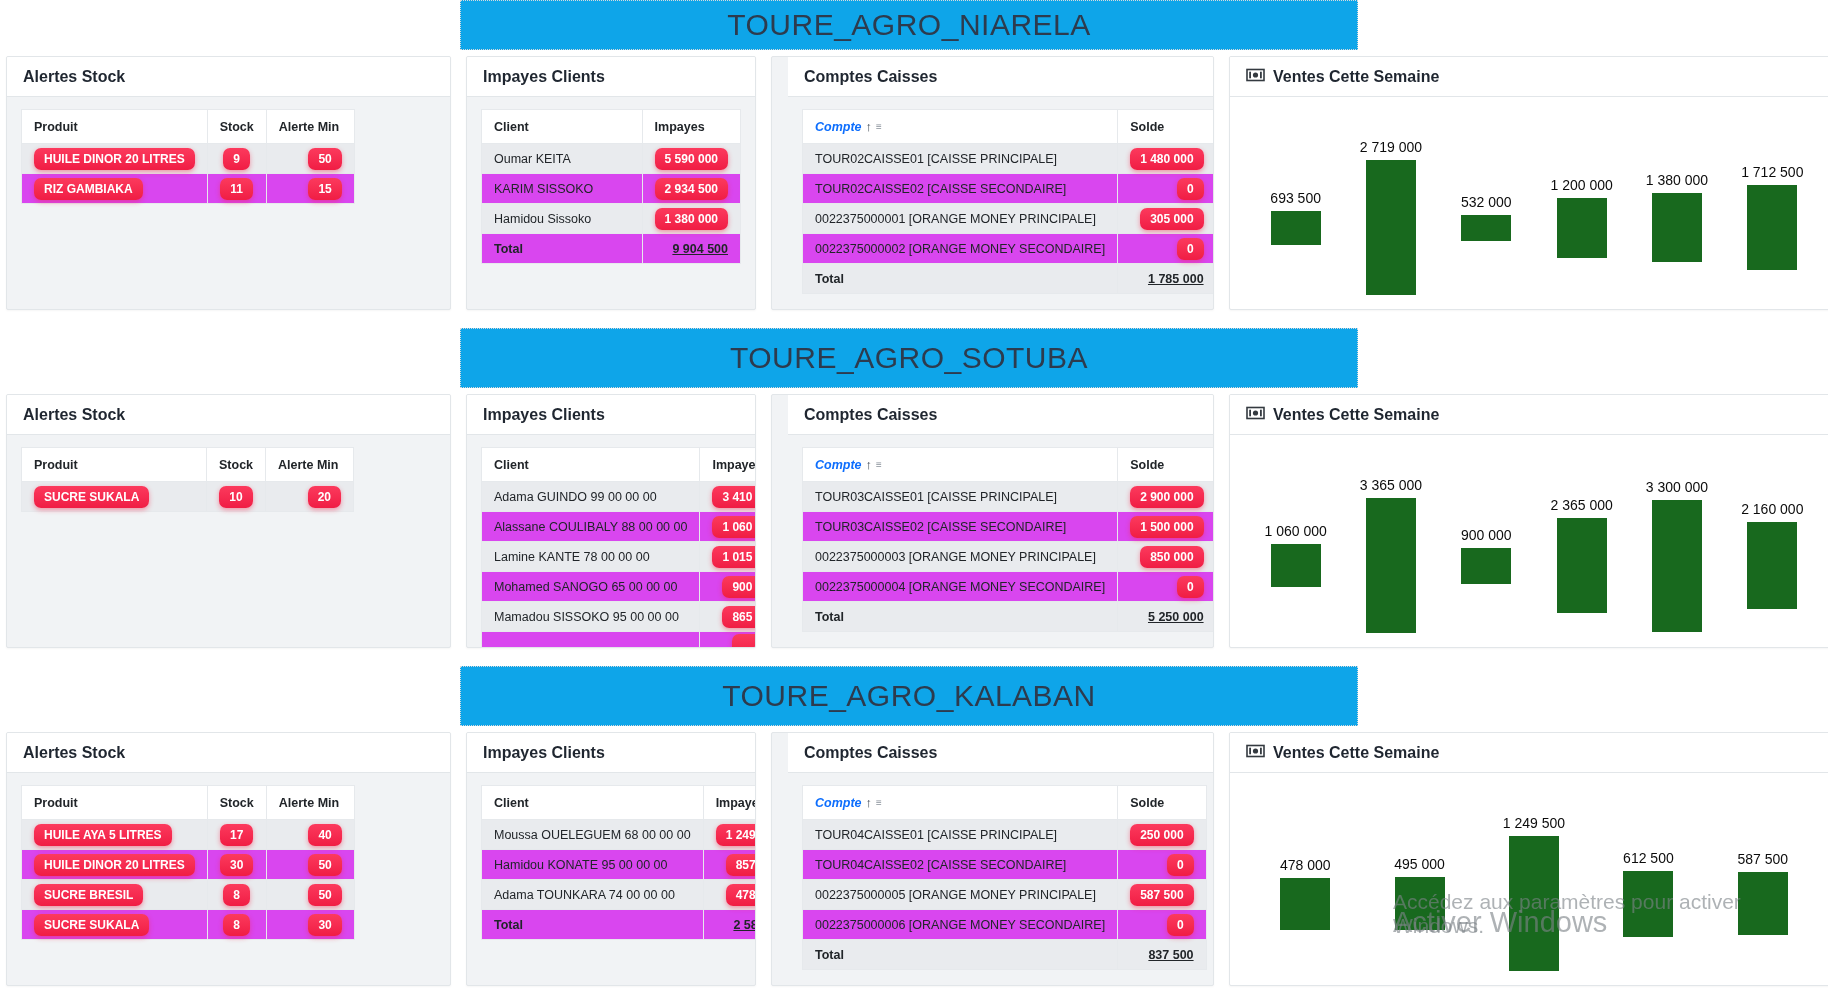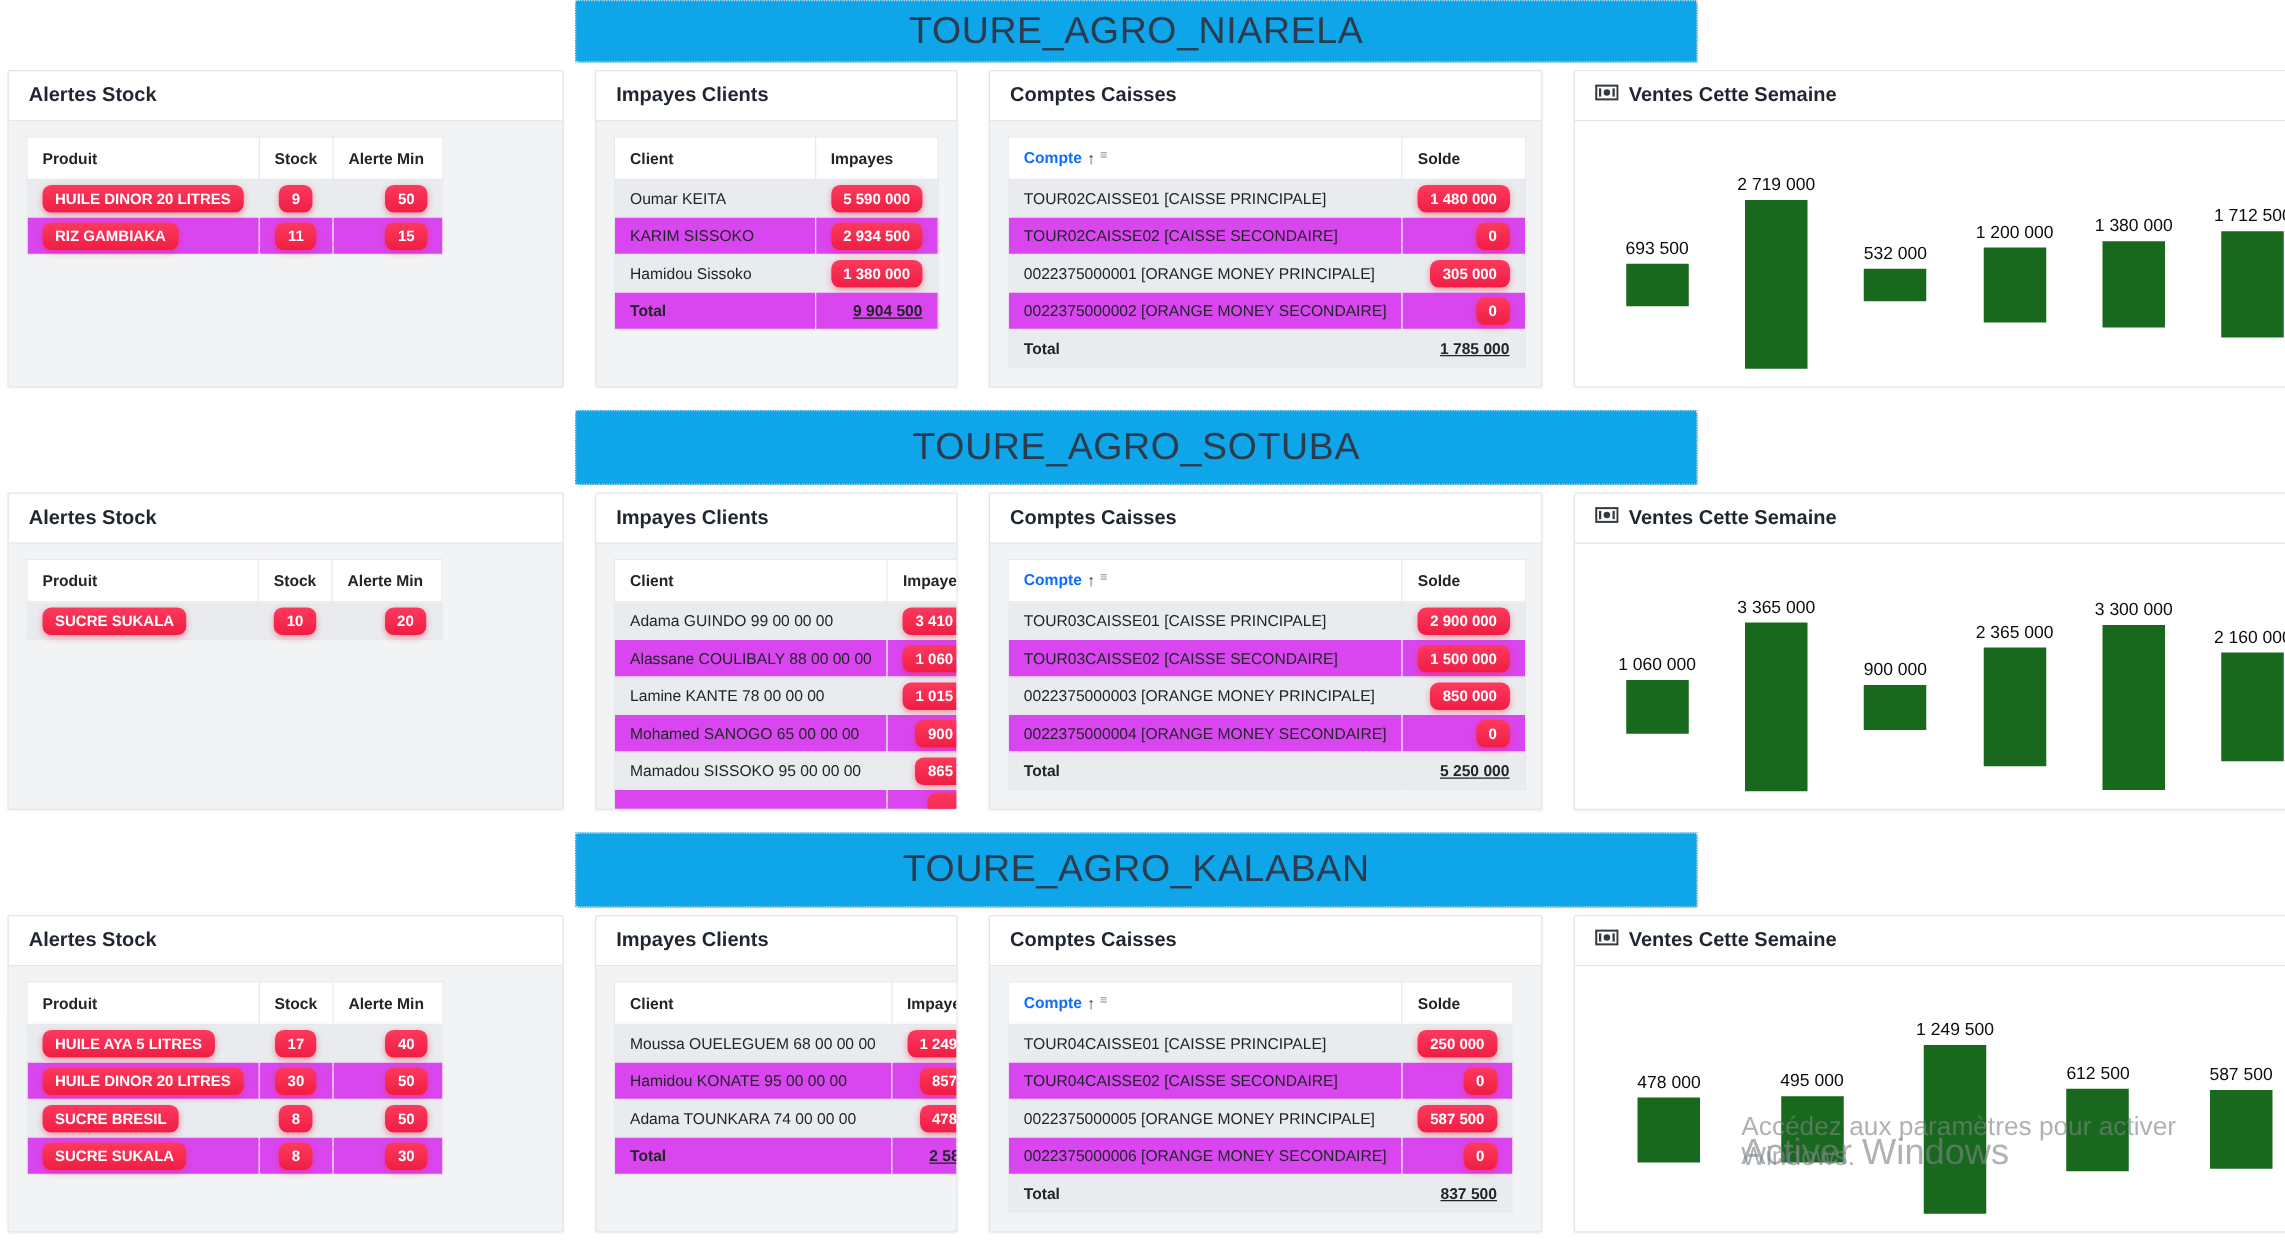--- a/index.html
+++ b/index.html
@@ -11,54 +11,54 @@
   .title-box{
     width:898px;margin-left:460px;height:50px;background:#0ea5e9;
     border:1px dotted #d7dadd;border-top-style:dotted;
     display:flex;align-items:center;justify-content:center;box-sizing:border-box;
   }
   .section + .section .title-box{margin-top:18px;height:60px;}
   .title-box h2{
     margin:0;font-size:30px;font-weight:400;color:#2d3b4e;letter-spacing:.5px;
     font-family:"Liberation Sans",sans-serif;
   }
-  .panel-row{display:flex;gap:25px;margin:6px 0 0 6px;align-items:flex-start;border-radius:26px;}
+  .panel-row{display:flex;gap:15px;margin:6px 0 0 6px;align-items:flex-start;border-radius:26px;}
   .panel{
     background:#f1f3f5;border:1px solid #e2e6e9;border-radius:2px;
     height:254px;overflow:hidden;box-sizing:border-box;flex:0 0 auto;
     box-shadow:0 1px 2px rgba(0,0,0,.04);
   }
   .panel-header{
     height:40px;background:#fff;border-bottom:1px solid #e2e6e9;
     display:flex;align-items:center;gap:8px;padding:0 16px;box-sizing:border-box;
   }
   .panel-header .ph-title{font-size:16px;font-weight:700;color:#1f2630;}
   .panel-body{padding:12px 14px;}
   .p-alertes{width:445px;}
   .p-impayes{width:290px;}
-  .p-comptes{width:443px;}
+  .p-comptes{width:443px;padding-left:16px;}
   .p-ventes{width:610px;background:#fff;}
   table.dt{border-collapse:collapse;font-size:12.5px;background:#fff;}
   table.dt th,table.dt td{border:1px solid #e6e9ec;padding:0 12px;box-sizing:border-box;}
   table.dt th{height:34px;background:#fff;font-weight:700;text-align:left;white-space:nowrap;}
   table.dt td{height:30px;white-space:nowrap;}
   tr.stripe-a td{background:#e9ebee;}
   tr.stripe-b td{background:#d946ef;}
   td.num,th.num{text-align:right;}
   td.ctr,th.ctr{text-align:center;}
   .badge{
     display:inline-block;background:linear-gradient(180deg,#fc3a5d 0%,#f01d44 100%);
     color:#fff;font-weight:700;font-size:12px;line-height:1;
     padding:5px 10px;border-radius:7px;box-shadow:0 2px 5px rgba(244,38,74,.45);
     white-space:nowrap;
   }
   .badge.empty{min-width:34px;min-height:12px;}
   .total-lbl{font-weight:700;}
   .total-val{font-weight:700;text-align:right;text-decoration:underline;}
-  .sort-link{color:#0d6efd;font-weight:700;cursor:pointer;display:inline-flex;align-items:flex-start;gap:4px;}
+  .sort-link{color:#0d6efd;font-weight:700;cursor:pointer;display:inline-flex;align-items:center;gap:4px;font-style:italic;}
   .sort-icon{color:#3a4450;font-weight:400;font-size:13px;}
   .sort-lines{color:#8a929b;font-size:10px;letter-spacing:-1px;}
   
   .chart{display:flex;align-items:flex-end;height:172px;margin-top:22px;padding:0 4px;}
   .chart-col{flex:1 1 0;display:flex;flex-direction:column;align-items:center;justify-content:center;height:100%;min-width:0;}
   .bar-value{font-size:14px;color:#0c0c0c;margin-bottom:5px;white-space:nowrap;}
   .bar{width:50px;background:#18691e;}
   .banknote{flex:0 0 auto;}
   .watermark{position:absolute;color:rgba(125,130,136,.62);pointer-events:none;}
   #wm1{left:1393px;top:906px;font-size:29px;}

